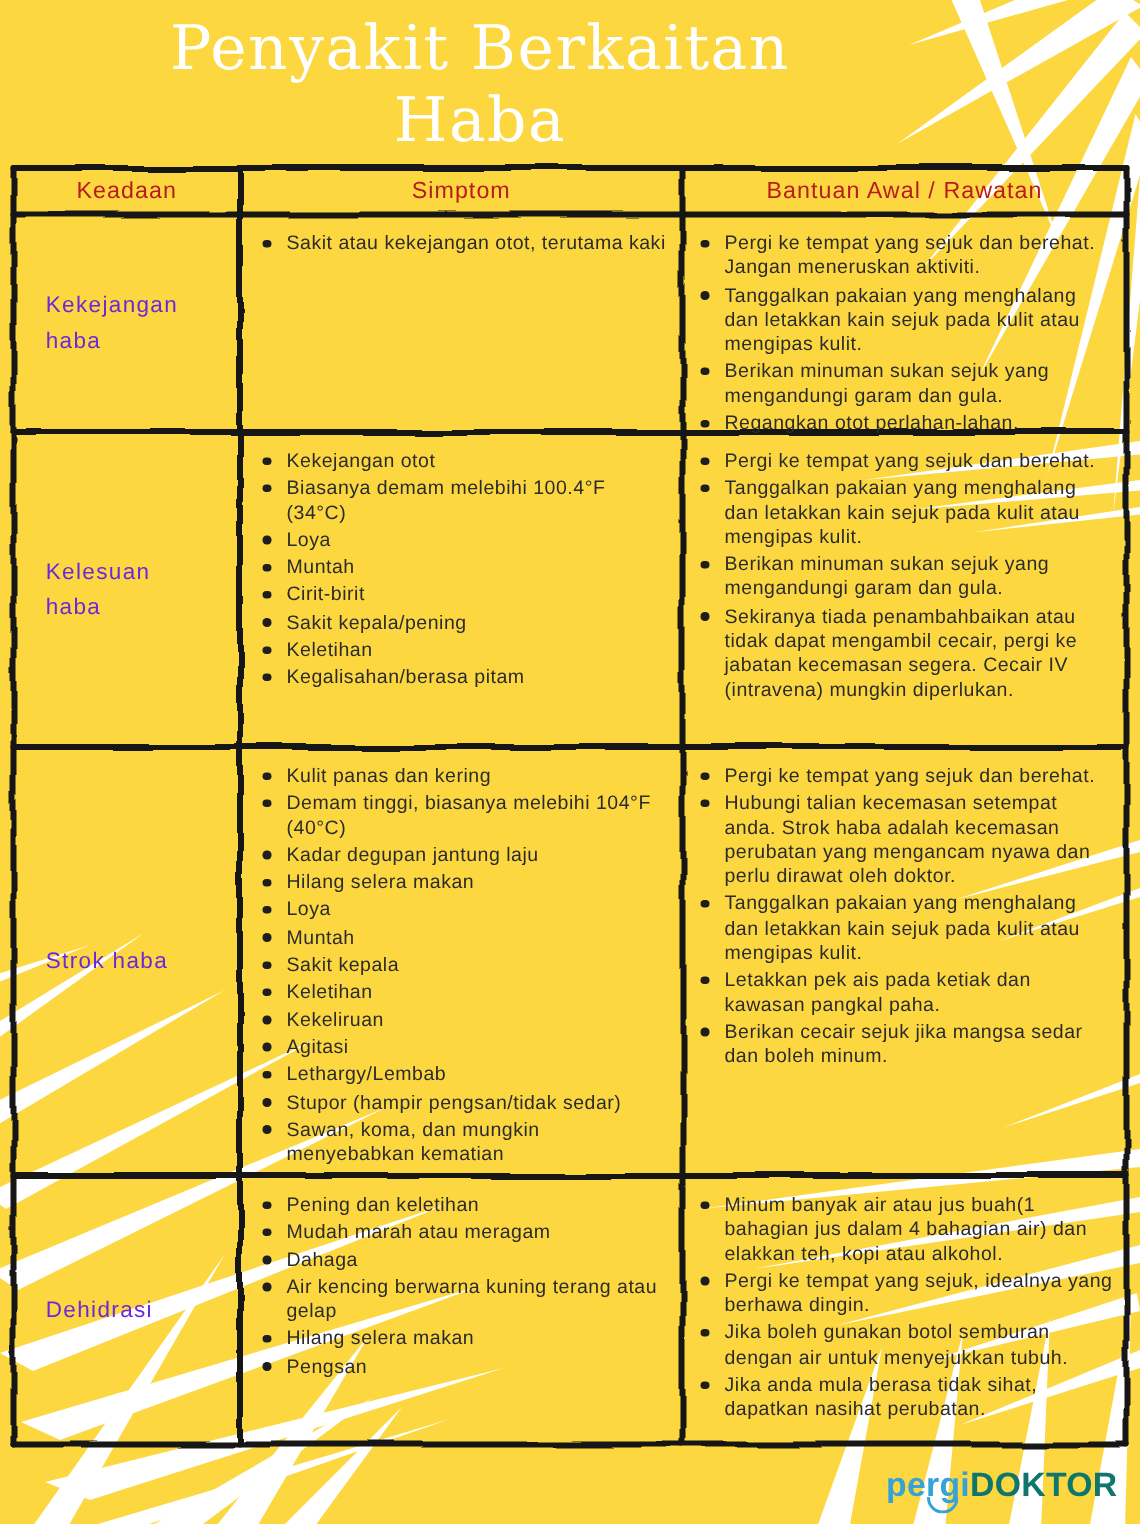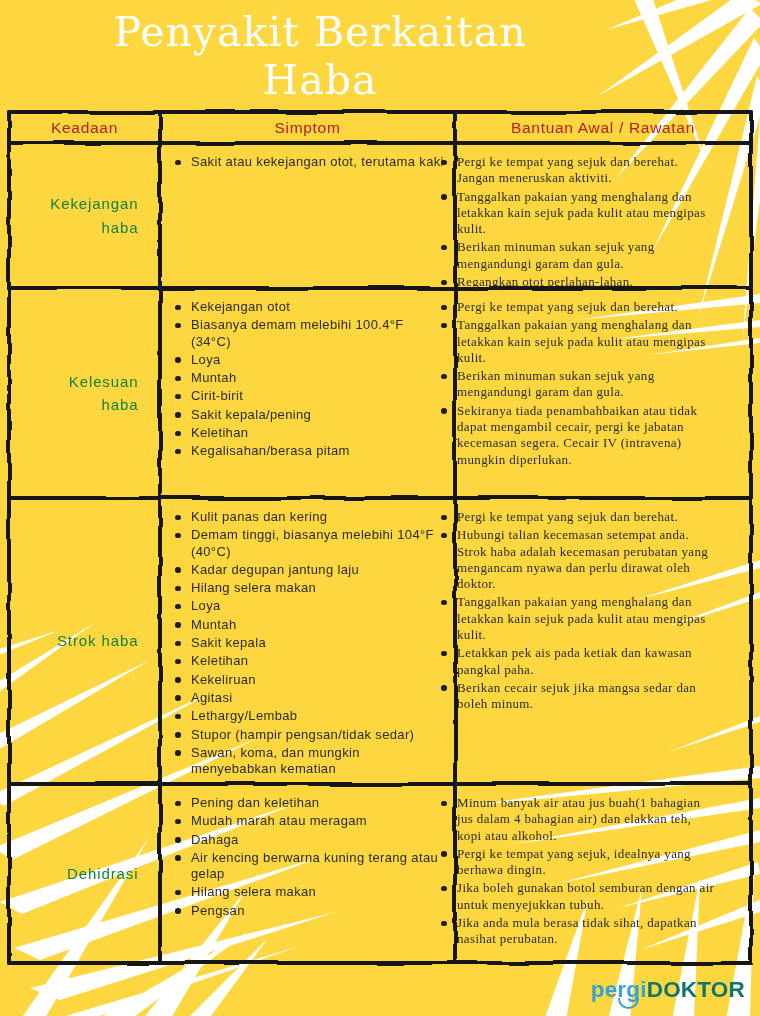--- a/index.html
+++ b/index.html
@@ -25,27 +25,27 @@
     display:flex;align-items:center;justify-content:center;
     font-size:15.5px;letter-spacing:0.7px;color:#b91c1c;
   }
   .hdr-cond{left:9px;width:151px;}
   .hdr-symp{left:160px;width:295px;}
   .hdr-treat{left:455px;width:296px;}
 
   .cond{
     position:absolute;left:9px;width:151px;
     display:flex;align-items:center;justify-content:center;
-    text-align:right;color:#15803d;
+    text-align:left;color:#6d28d9;
     font-size:15px;letter-spacing:0.9px;line-height:1.55;
   }
   .cond span{display:block;width:108px;}
 
   .symp{position:absolute;left:160px;width:295px;box-sizing:border-box;padding:11px 8px 0 31px;}
-  .treat{position:absolute;left:429px;width:296px;box-sizing:border-box;padding:11px 8px 0 28px;font-family:Liberation Serif, serif;}
+  .treat{position:absolute;left:455px;width:296px;box-sizing:border-box;padding:11px 8px 0 28px;}
 
   .row1{top:143px;height:145px;}
   .row2{top:288px;height:210px;}
   .row3{top:498px;height:286px;}
   .row4{top:784px;height:179px;}
 
   ul{margin:0;padding:0;list-style:none;}
   li{
     position:relative;margin:0 0 2px 0;
     font-size:13px;letter-spacing:0.35px;line-height:16.3px;color:#2b2b2b;

